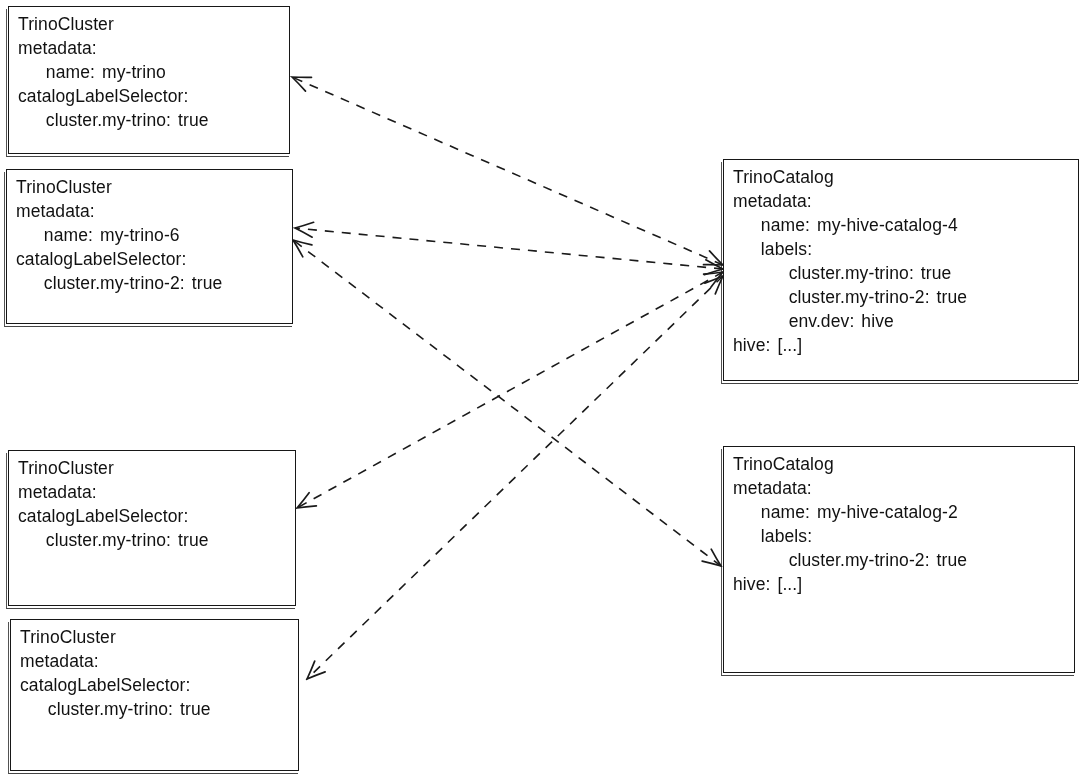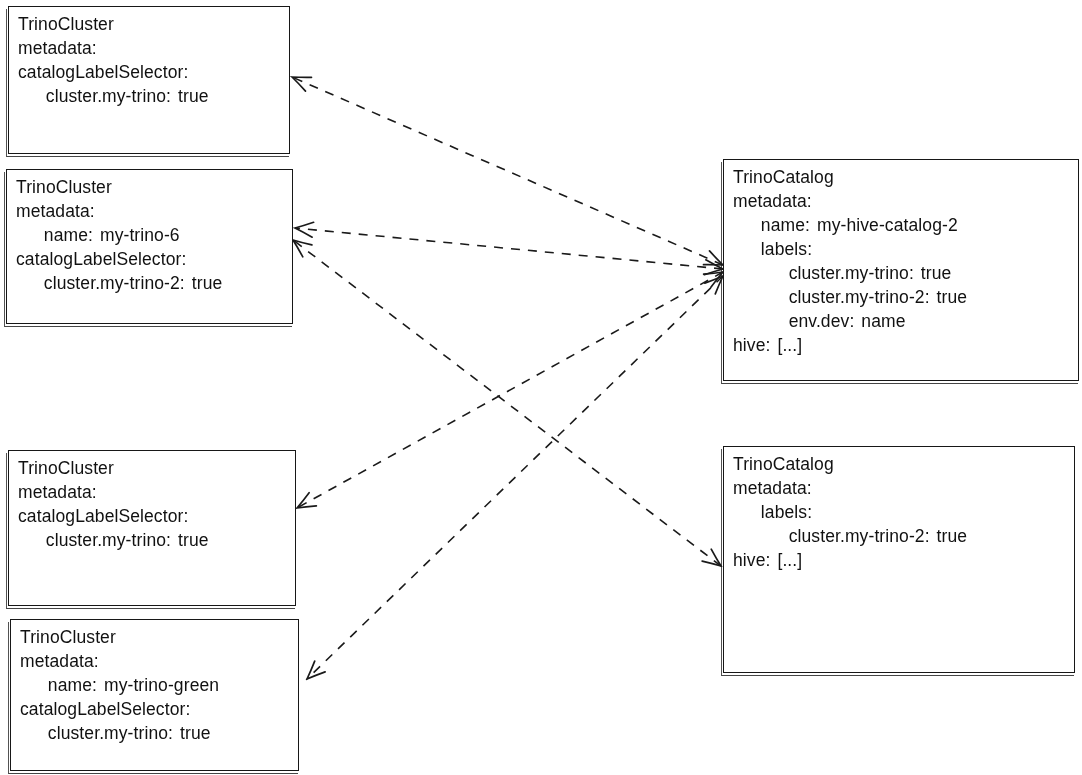--- a/index.html
+++ b/index.html
@@ -80,20 +80,21 @@
       <line class="edge" x1="723" y1="276" x2="307" y2="679" marker-start="url(#ah)" marker-end="url(#ah)"></line>
     </g>
     <g>
       <line class="edge" x1="721" y1="566" x2="293" y2="240" marker-start="url(#ah)" marker-end="url(#ah)"></line>
     </g>
   </svg>
 
   <div class="node" style="left:8px; top:6px; width:282px; height:148px;">
     <div class="ln">TrinoCluster</div>
     <div class="ln">metadata:</div>
+    <div class="ln">    name: my-trino</div>
     <div class="ln">catalogLabelSelector:</div>
     <div class="ln">    cluster.my-trino: true</div>
   </div>
 
   <div class="node" style="left:6px; top:169px; width:287px; height:155px;">
     <div class="ln">TrinoCluster</div>
     <div class="ln">metadata:</div>
     <div class="ln">    name: my-trino-6</div>
     <div class="ln">catalogLabelSelector:</div>
     <div class="ln">    cluster.my-trino-2: true</div>
@@ -102,37 +103,37 @@
   <div class="node" style="left:8px; top:450px; width:288px; height:156px;">
     <div class="ln">TrinoCluster</div>
     <div class="ln">metadata:</div>
     <div class="ln">catalogLabelSelector:</div>
     <div class="ln">    cluster.my-trino: true</div>
   </div>
 
   <div class="node" style="left:10px; top:619px; width:289px; height:152px;">
     <div class="ln">TrinoCluster</div>
     <div class="ln">metadata:</div>
-    <div class="ln">    name: my-trino-green</div>
     <div class="ln">catalogLabelSelector:</div>
     <div class="ln">    cluster.my-trino: true</div>
   </div>
 
   <div class="node" style="left:723px; top:159px; width:356px; height:222px;">
     <div class="ln">TrinoCatalog</div>
     <div class="ln">metadata:</div>
-    <div class="ln">    name: my-hive-catalog-2</div>
+    <div class="ln">    name: my-hive-catalog-4</div>
     <div class="ln">    labels:</div>
     <div class="ln">        cluster.my-trino: true</div>
     <div class="ln">        cluster.my-trino-2: true</div>
-    <div class="ln">        env.dev: name</div>
+    <div class="ln">        env.dev: hive</div>
     <div class="ln">hive: [...]</div>
   </div>
 
   <div class="node" style="left:723px; top:446px; width:352px; height:227px;">
     <div class="ln">TrinoCatalog</div>
     <div class="ln">metadata:</div>
+    <div class="ln">    name: my-hive-catalog-2</div>
     <div class="ln">    labels:</div>
     <div class="ln">        cluster.my-trino-2: true</div>
     <div class="ln">hive: [...]</div>
   </div>
 
 </div>
 
 </body></html>

